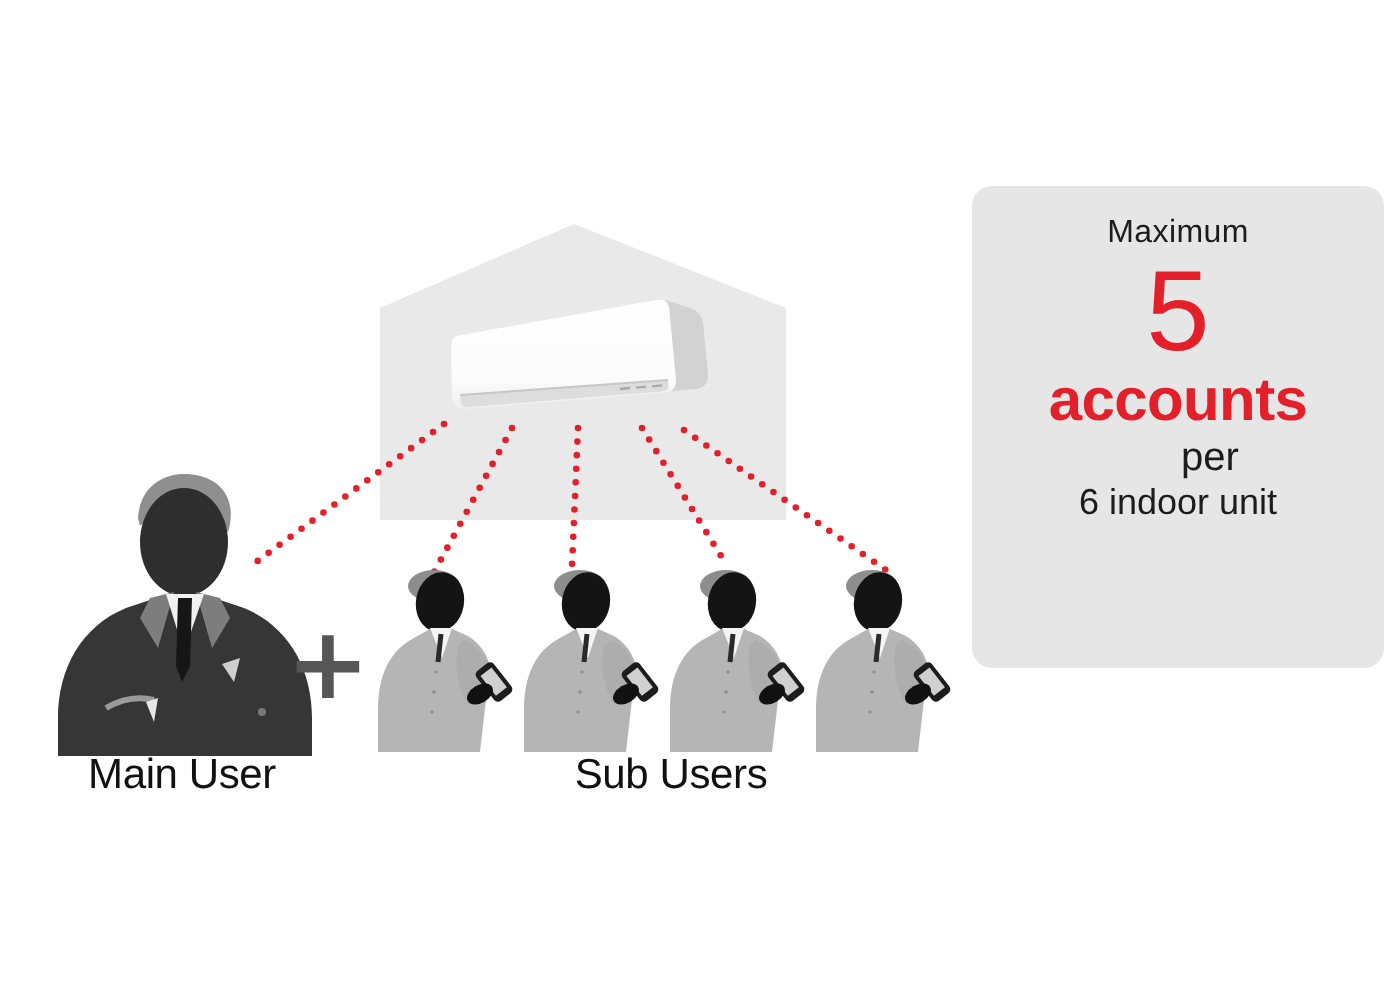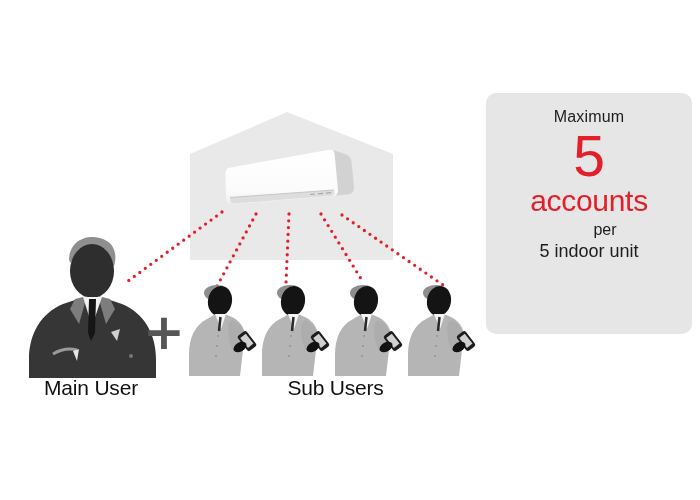--- a/index.html
+++ b/index.html
@@ -11,22 +11,22 @@
   svg{display:block;overflow:visible;}
 
   
   .info-box{
     left:486px;top:93px;width:206px;height:241px;
     background:var(--panel-gray,#e6e6e6);border-radius:10px;
     text-align:center;box-sizing:border-box;padding-top:13px;
   }
   .box-maximum{font-size:16px;line-height:22px;color:var(--text-dark,#1c1c1c);letter-spacing:.2px;}
   .box-number{font-size:57px;line-height:50px;margin-top:3px;color:var(--accent-red,#e3202a);}
-  .box-accounts{font-size:30px;line-height:33px;margin-top:3px;color:var(--accent-red,#e3202a);letter-spacing:-.3px;}
-  .box-per{font-size:16px;line-height:21px;margin-top:2px;color:var(--text-dark,#1c1c1c);padding-left:32px;}
+  .box-accounts{font-size:30px;line-height:33px;margin-top:3px;color:var(--accent-red,#e3202a);letter-spacing:-.3px;font-weight:bold;}
+  .box-per{font-size:20px;line-height:21px;margin-top:2px;color:var(--text-dark,#1c1c1c);padding-left:32px;}
   .box-unit{font-size:18px;line-height:22px;color:var(--text-dark,#1c1c1c);}
 
   
   .figure-label{
     top:376px;font-size:21px;font-weight:500;color:#111;text-align:center;
     letter-spacing:-.2px;white-space:nowrap;
   }
   .label-main{left:18px;width:146px;}
   .label-sub{left:248px;width:175px;}
 
@@ -80,21 +80,21 @@
       <line x1="100" y1="51.8" x2="105" y2="51.3"></line>
       <line x1="108" y1="51.2" x2="113" y2="50.7"></line>
     </g>
   </svg>
 
   <div class="abs info-box">
     <div class="box-maximum">Maximum</div>
     <div class="box-number">5</div>
     <div class="box-accounts">accounts</div>
     <div class="box-per">per</div>
-    <div class="box-unit">5 indoor unit</div>
+    <div class="box-unit">6 indoor unit</div>
   </div>
 
   <svg class="abs" style="left:25px;top:237px" width="135" height="141" viewBox="0 0 135 141">
 
     <path d="M44,22 C45,6 57,0 67,0 C78,0 88,5 90,16 C91,21 90,26 89,29 C80,15 56,14 45,26 Z" fill="#8f8f8f"></path>
 
     <ellipse cx="67" cy="34" rx="22" ry="27" fill="#2e2e2e"></ellipse>
 
     <path d="M4,141 L4,122 C4,97 16,76 38,67 L56,61 L67,68 L79,61 L97,67 C119,76 131,97 131,122 L131,141 Z" fill="var(--main-user-dark,#363636)"></path>
 

